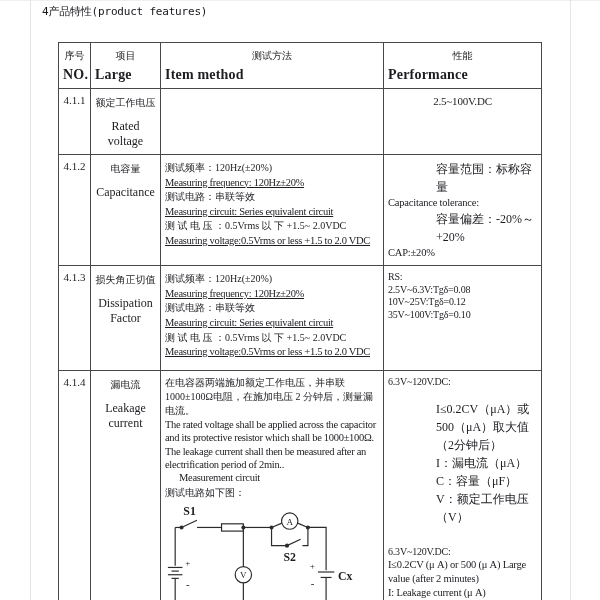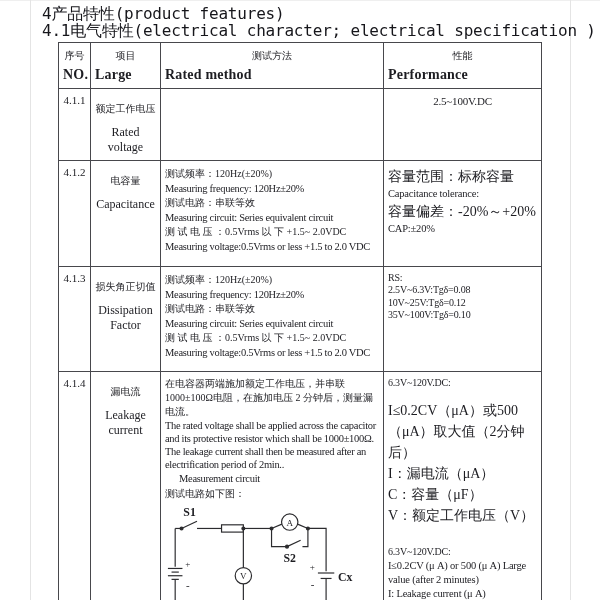--- a/index.html
+++ b/index.html
@@ -2,36 +2,36 @@
 <html><head>
 <meta charset="utf-8">
 <style>
   html,body{margin:0;padding:0;background:#fff;}
   .page{position:relative;width:600px;height:600px;background:#ffffff;overflow:hidden;
         font-family:"Liberation Serif",serif;color:#1d1d22;}
   .edge{position:absolute;background:#e4e4e4;}
   .edge-left{left:30px;top:0;width:1px;height:600px;}
   .edge-right{left:570px;top:0;width:1px;height:600px;}
   .edge-top{left:0;top:0;width:600px;height:1px;background:#efefef;}
-  .title{position:absolute;font-family:"DejaVu Sans Mono",monospace;font-size:16px;
+  .title{position:absolute;font-family:"DejaVu Sans Mono",monospace;font-size:11px;
          color:#16161b;white-space:pre;letter-spacing:-0.2px;}
   .t1{left:42px;top:4px;}
   .t2{left:42px;top:21px;}
   table.spec{position:absolute;left:58px;top:42px;width:483px;border-collapse:collapse;
              table-layout:fixed;}
   .spec td,.spec th{border:1px solid #47474c;vertical-align:top;padding:5px 4px;
                     font-weight:normal;overflow:hidden;}
   .hzh{font-size:10px;text-align:center;margin-top:1px;}
   .hen{font-size:14px;font-weight:bold;text-align:left;margin-top:4px;letter-spacing:.2px;}
   .no-cell{font-size:11px;text-align:center;padding-top:2px;}
-  .izh{font-size:10px;text-align:center;margin-top:8px;}
+  .izh{font-size:10px;text-align:center;margin-top:2px;}
   .ien{font-size:12px;text-align:center;line-height:1.25;margin-top:9px;}
   .mzh{font-size:10px;line-height:1.55;}
-  .men{font-size:10.5px;line-height:1.3;letter-spacing:-0.3px;}
-  .pzh{font-size:14px;line-height:1.5;}
+  .men{font-size:10.5px;line-height:1.3;letter-spacing:-0.3px;text-decoration:underline;}
+  .pzh{font-size:12px;line-height:1.5;margin-left:48px;}
   .pen{font-size:10.5px;line-height:1.35;letter-spacing:-0.2px;}
   .pen-big{font-size:11px;line-height:1.3;letter-spacing:-0.2px;text-align:center;}
   .pen-tight{font-size:10px;line-height:1.24;letter-spacing:-0.2px;}
   .para-zh{font-size:10px;line-height:1.4;}
   .para-en{font-size:10.5px;line-height:1.25;letter-spacing:-0.3px;}
   .cap-en{font-size:10.5px;margin-left:14px;margin-top:1px;letter-spacing:-0.3px;}
   .cap-zh{font-size:10px;margin-top:3px;}
   .m4wrap,.p4wrap{height:100%;overflow:hidden;}
   .gap-b{margin-bottom:11px;}
   .blk-gap{margin-top:20px;}
@@ -41,21 +41,20 @@
 </style>
 </head>
 <body>
 
 <div class="page">
   <div class="edge edge-top"></div>
   <div class="edge edge-left"></div>
   <div class="edge edge-right"></div>
 
   <div class="title t1">4产品特性(product features)</div>
-  <div class="title t2">4.1电气特性(electrical character; electrical specification )</div>
 
   <table class="spec">
     <colgroup>
       <col style="width:32px">
         <col style="width:70px">
         <col style="width:223px">
         <col style="width:158px">
     </colgroup>
 
     <tbody>
@@ -63,21 +62,21 @@
       <th>
         <div class="hzh">序号</div>
         <div class="hen">NO.</div>
       </th>
       <th>
         <div class="hzh">项目</div>
         <div class="hen">Large</div>
       </th>
       <th>
         <div class="hzh">测试方法</div>
-        <div class="hen">Rated method</div>
+        <div class="hen">Item method</div>
       </th>
       <th>
         <div class="hzh">性能</div>
         <div class="hen">Performance</div>
       </th>
     </tr>
 
     <tr style="height:41px">
       <td class="no-cell">4.1.1</td>
       <td>

